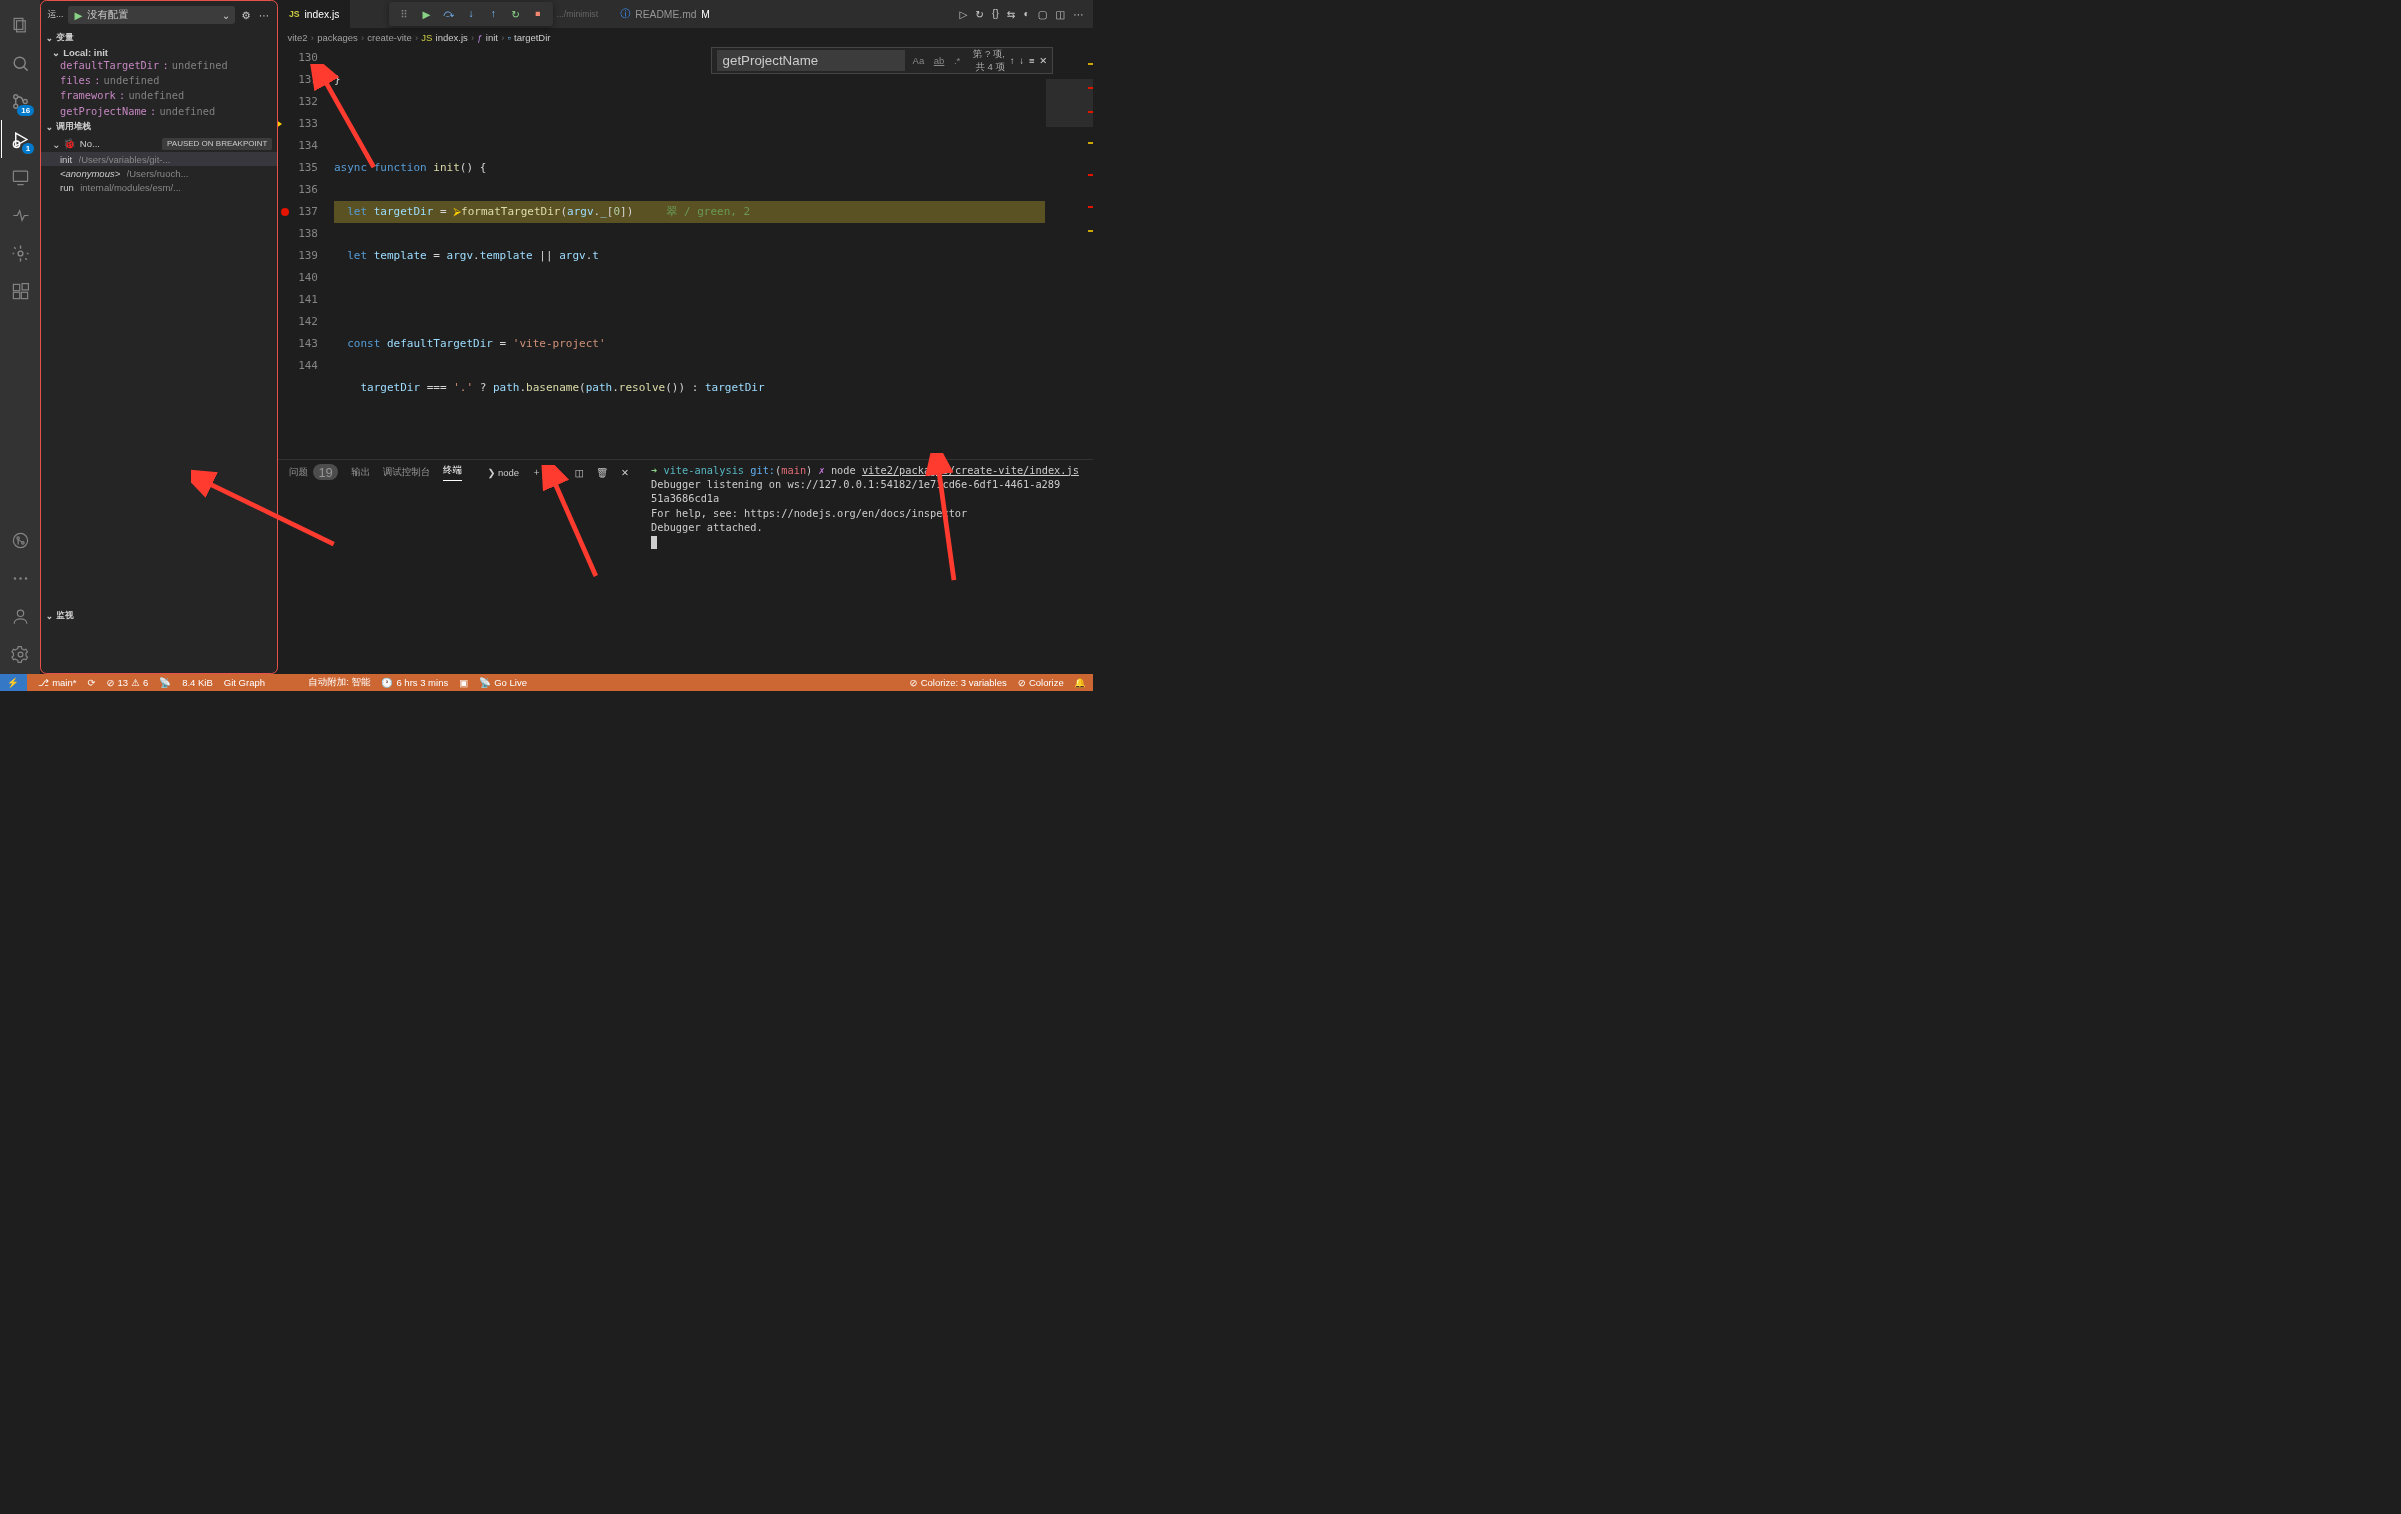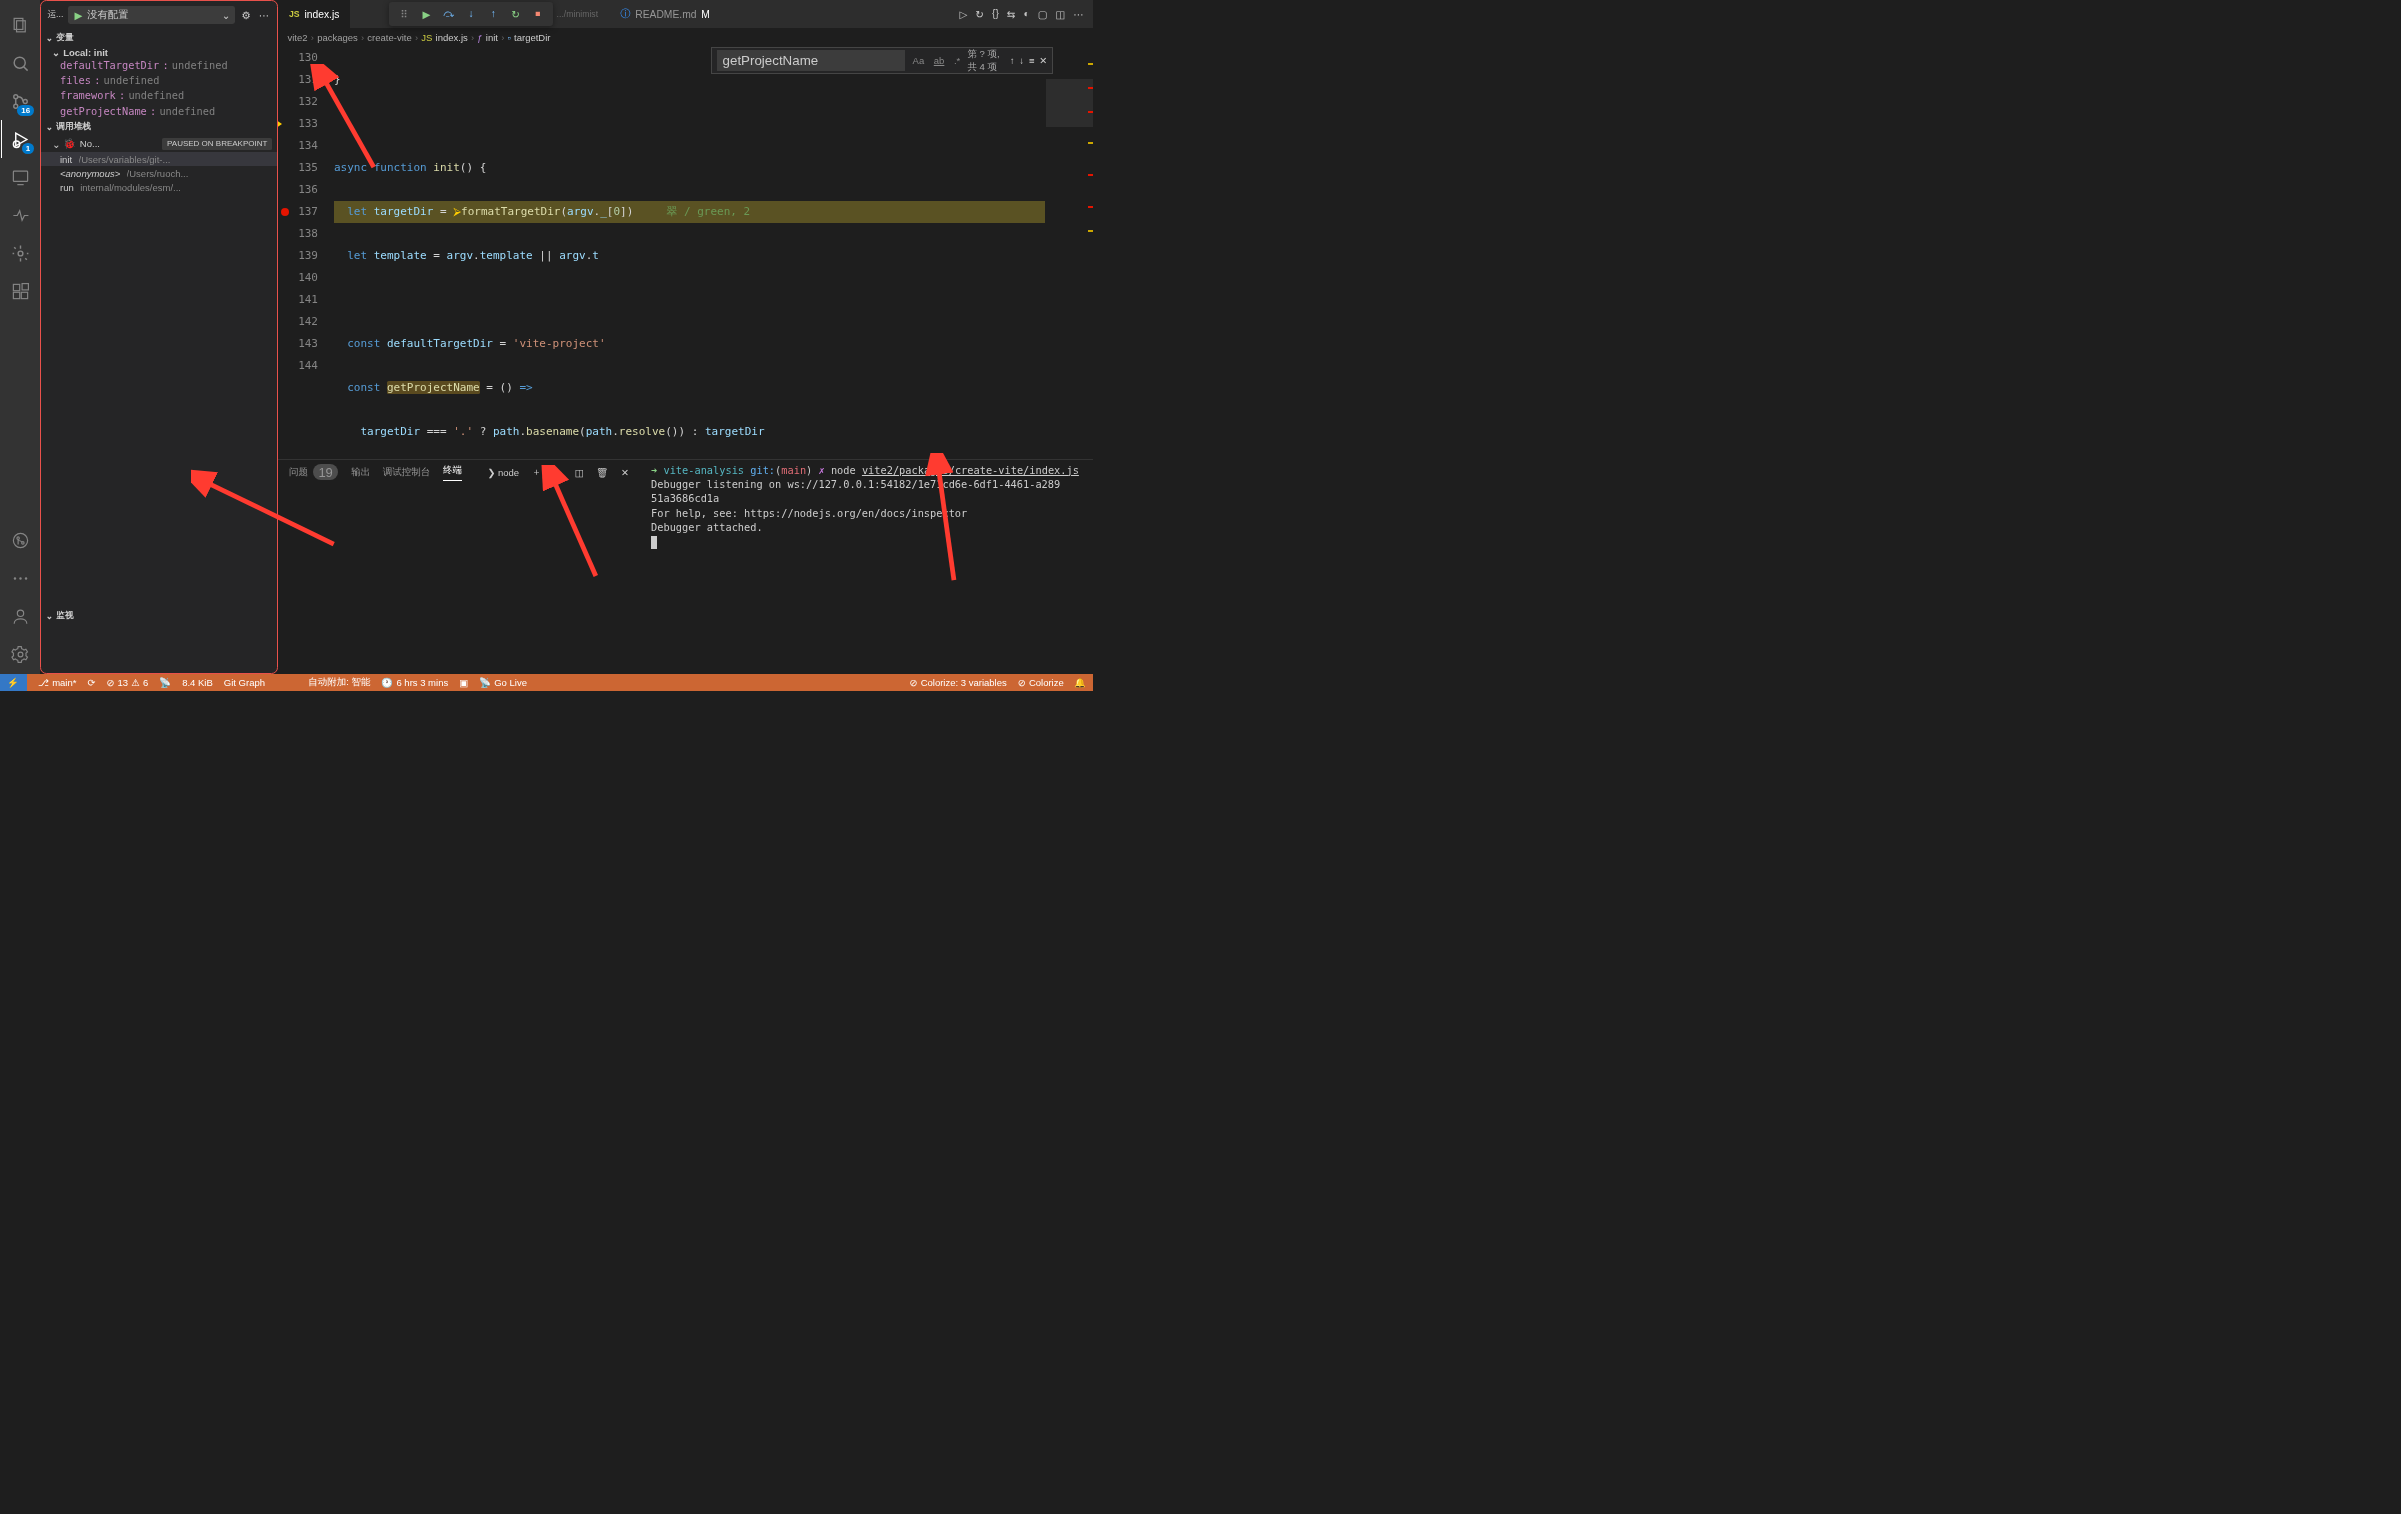--- a/index.html
+++ b/index.html
@@ -150,21 +150,21 @@
 .find-widget {
   position: absolute; top: 0; right: 40px; width: 342px; height: 27px;
   background: #252526; border: 0.8px solid #454545; display: flex; align-items: center;
   padding: 0 4.8px; gap: 4.8px; font-size: 9.5px; z-index: 4;
 }
 .find-widget input {
   background: #3c3c3c; border: 0.8px solid #3c3c3c; color: #ccc; padding: 2.4px 4.8px;
   flex: 1; outline: none;
 }
 .find-widget .opt { color: #888; cursor: pointer; padding:1.6px 2.4px;}
-.find-widget .res { color: #aaa; }
+.find-widget .res { color: #aaa; text-align: right; }
 .find-widget .nav { color: #ccc; cursor: pointer; }
 
 .minimap {
   width: 48px; background: #1e1e1e; position: relative; border-left: 0.8px solid #1e1e1e;
 }
 .minimap .slider { position:absolute; left:0; right:0; top:32px; height:48px; background:rgba(255,255,255,.07);}
 .minimap .mark { position:absolute; right:0; width:4.8px; height:1.6px;}
 
 .panel {
   height: 215px; background: #1e1e1e; border-top: 0.8px solid #333;
@@ -459,21 +459,20 @@
       </div>
 
       <div class="code">
 <div class="line">}</div>
 <div class="line"> </div>
 <div class="line"><span class="kw">async</span> <span class="kw">function</span> <span class="fn">init</span>() {</div>
 <div class="line hl">  <span class="kw">let</span> <span class="var">targetDir</span> = <span class="curr-arrow-col">⮚</span><span class="fn">formatTargetDir</span>(<span class="var">argv</span>.<span class="var">_</span>[<span class="num">0</span>])     <span class="inline-green">翠 / green, 2</span></div>
 <div class="line">  <span class="kw">let</span> <span class="var">template</span> = <span class="var">argv</span>.<span class="var">template</span> || <span class="var">argv</span>.<span class="var">t</span></div>
 <div class="line"> </div>
 <div class="line">  <span class="kw">const</span> <span class="var">defaultTargetDir</span> = <span class="str">'vite-project'</span></div>
-<div class="line">  <span class="kw">const</span> <span class="call-hi"><span class="fn">getProjectName</span></span> = () <span class="kw">=&gt;</span></div>
 <div class="line">    <span class="var">targetDir</span> === <span class="str">'.'</span> ? <span class="var">path</span>.<span class="fn">basename</span>(<span class="var">path</span>.<span class="fn">resolve</span>()) : <span class="var">targetDir</span></div>
 
 
 
 
 
 
       </div>
 
       <div class="minimap">

